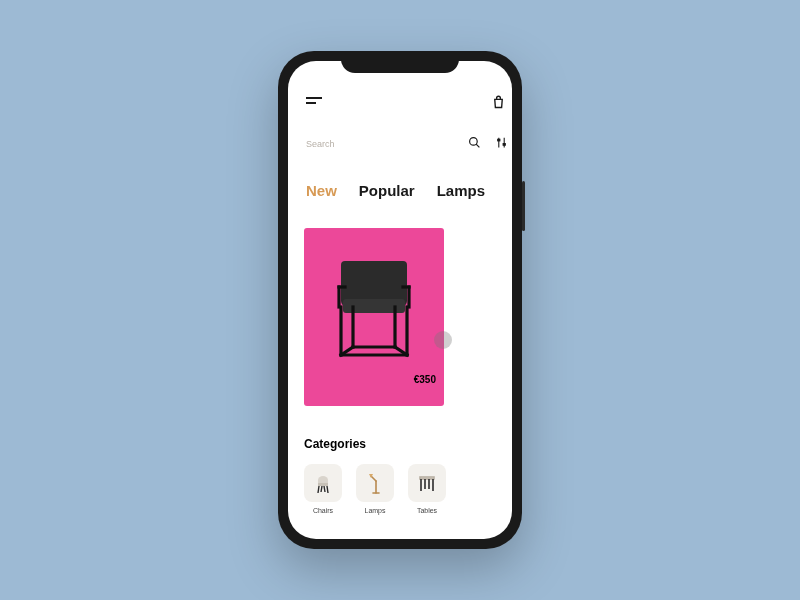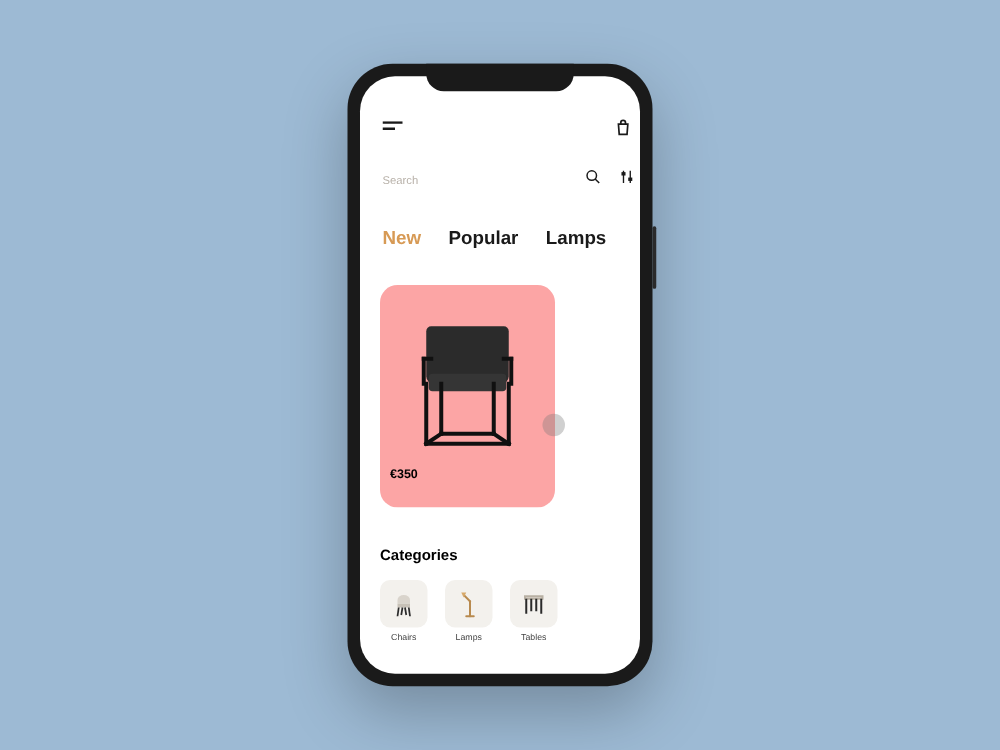--- a/index.html
+++ b/index.html
@@ -95,25 +95,26 @@
   }
   .tab { color:#1a1a1a; cursor:pointer; }
   .tab.active { color:#d79a55; }
   .products {
     display: flex;
     gap: 12px;
     margin-bottom: 18px;
     overflow: hidden;
   }
   .card {
-    background:#fca5a5;
-    border-radius: 14px;
+    background:#ec4899;
+    border-radius: 3px;
     padding: 10px 8px 10px 8px;
     flex-shrink: 0;
     position: relative;
+    text-align: right;
   }
   .card.main { width: 140px; height: 178px; }
   .card.side { width: 72px; height: 178px; }
   .card .imgwrap {
     width:100%;
     height: 130px;
     display:flex;
     align-items:center;
     justify-content:center;
   }

